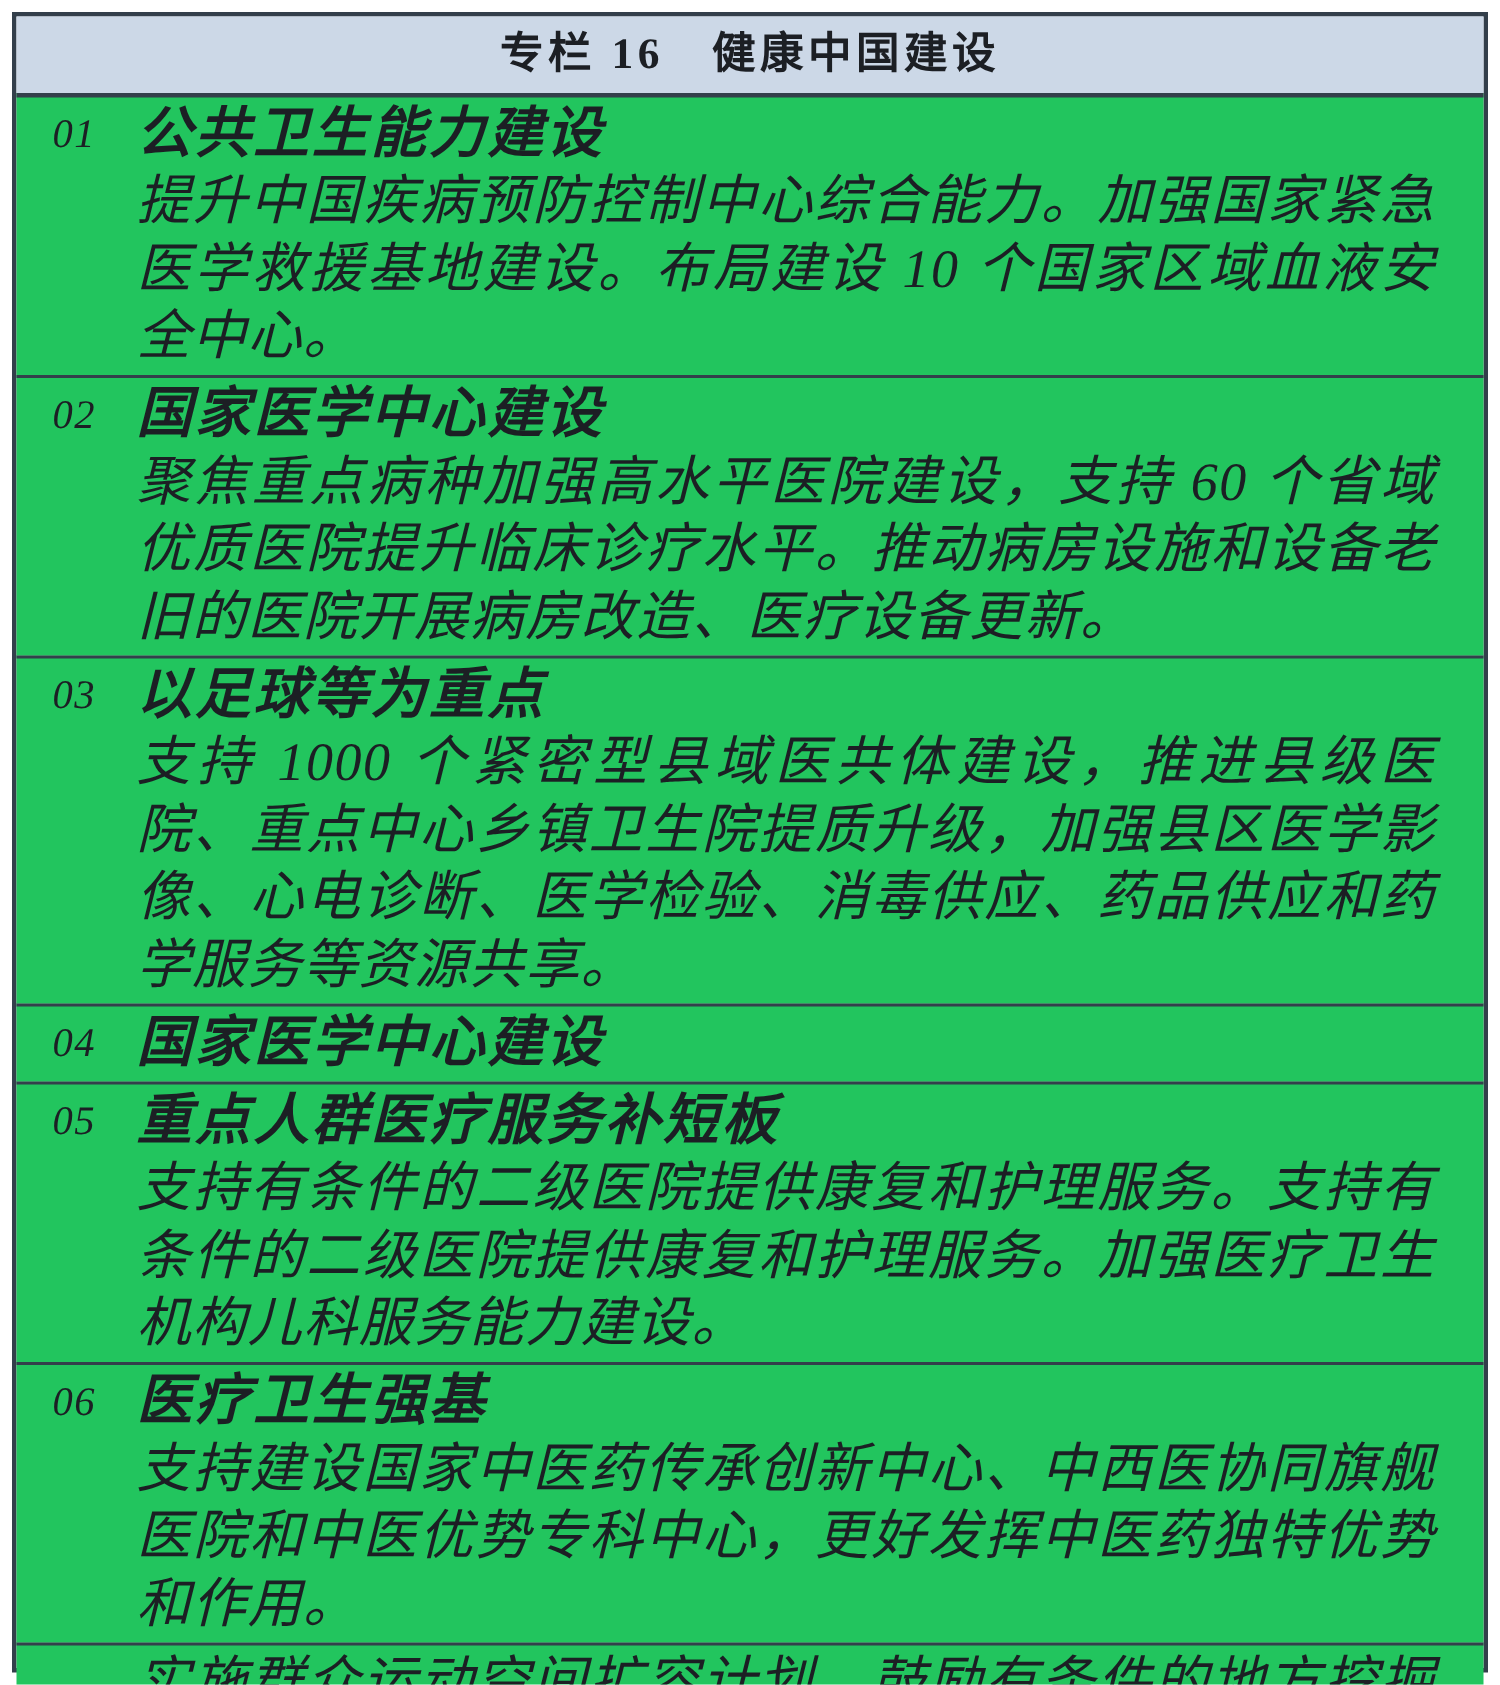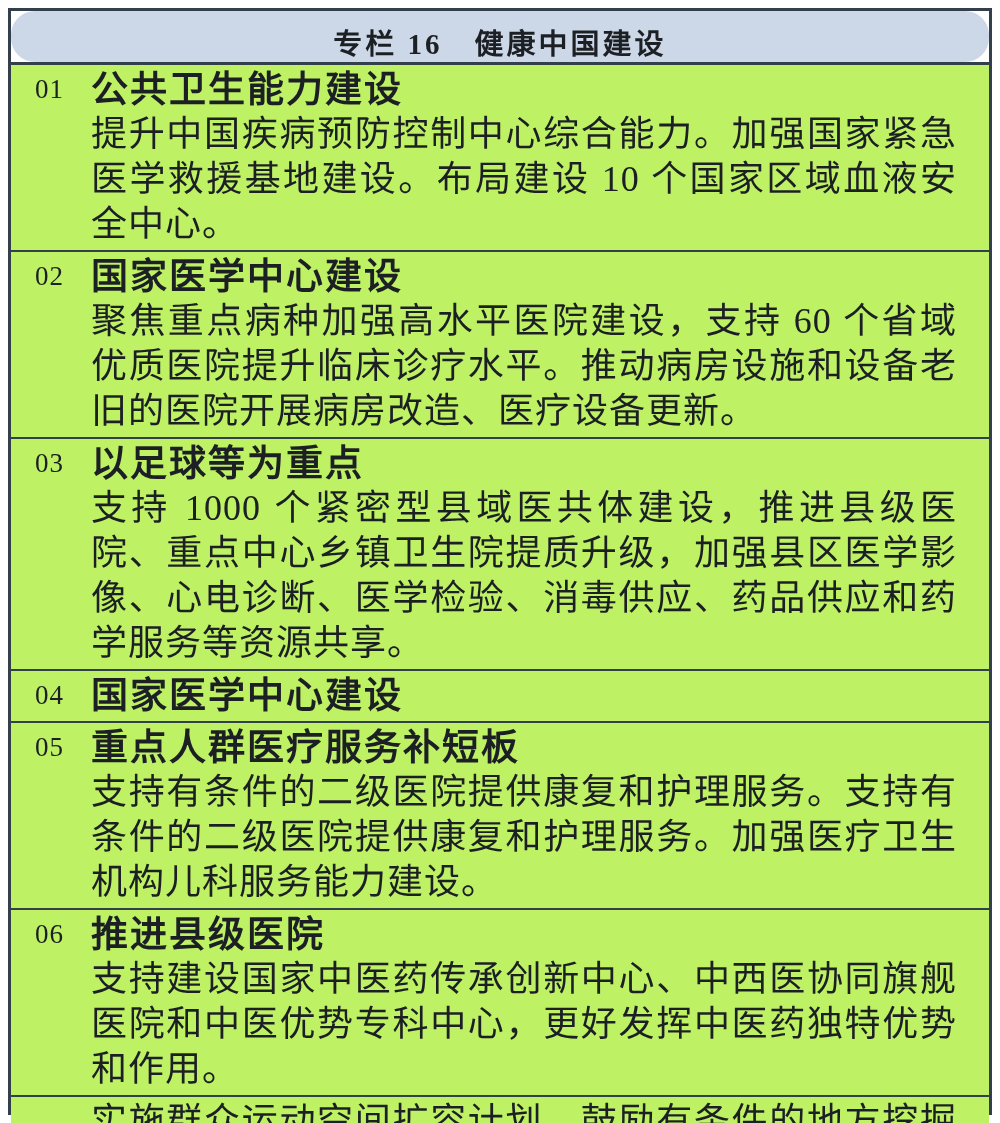--- a/index.html
+++ b/index.html
@@ -22,37 +22,37 @@
     height: 100%;
     border: 3px solid #333f4b;
     display: flex;
     flex-direction: column;
   }
   .panel-header {
     background: #ccd8e7;
     height: 51px;
     flex: none;
     display: flex;
-    align-items: flex-end;
+    align-items: flex-start;
     justify-content: center;
     font-weight: bold;
     font-size: 29px;
     letter-spacing: 3px;
-    border-radius: 24px;
   }
   .panel-body {
     flex: 1;
     display: flex;
     flex-direction: column;
   }
   .row {
-    background: #bef264;
+    background: #22c55e;
     border-top: 2px solid #333f4b;
     padding: 2px 32px 3px 24px;
     flex: none;
+    font-style: italic;
   }
   .row:first-child { border-top-width: 3px; }
   .row-head {
     display: flex;
     line-height: 45px;
     font-size: 28px;
   }
   .num {
     flex: none;
     width: 56px;
@@ -122,21 +122,21 @@
         <div class="row-head">
           <span class="num">05</span>
           <h2 class="heading">重点人群医疗服务补短板</h2>
         </div>
         <p class="body-text">支持有条件的二级医院提供康复和护理服务。支持有条件的二级医院提供康复和护理服务。加强医疗卫生机构儿科服务能力建设。</p>
       </section>
 
       <section class="row">
         <div class="row-head">
           <span class="num">06</span>
-          <h2 class="heading">推进县级医院</h2>
+          <h2 class="heading">医疗卫生强基</h2>
         </div>
         <p class="body-text">支持建设国家中医药传承创新中心、中西医协同旗舰医院和中医优势专科中心，更好发挥中医药独特优势和作用。</p>
       </section>
 
       <section class="row">
         <p class="body-text">实施群众运动空间扩容计划，鼓励有条件的地方挖掘“金角银边”，建设更加便利可及的体育设施。以足球等为重点，支持青少年竞技体育训练设施建设。推动建设冰雪、山地等 100 个高质量户外运动目的地。</p>
       </section>
 
     </div>
   </div>

